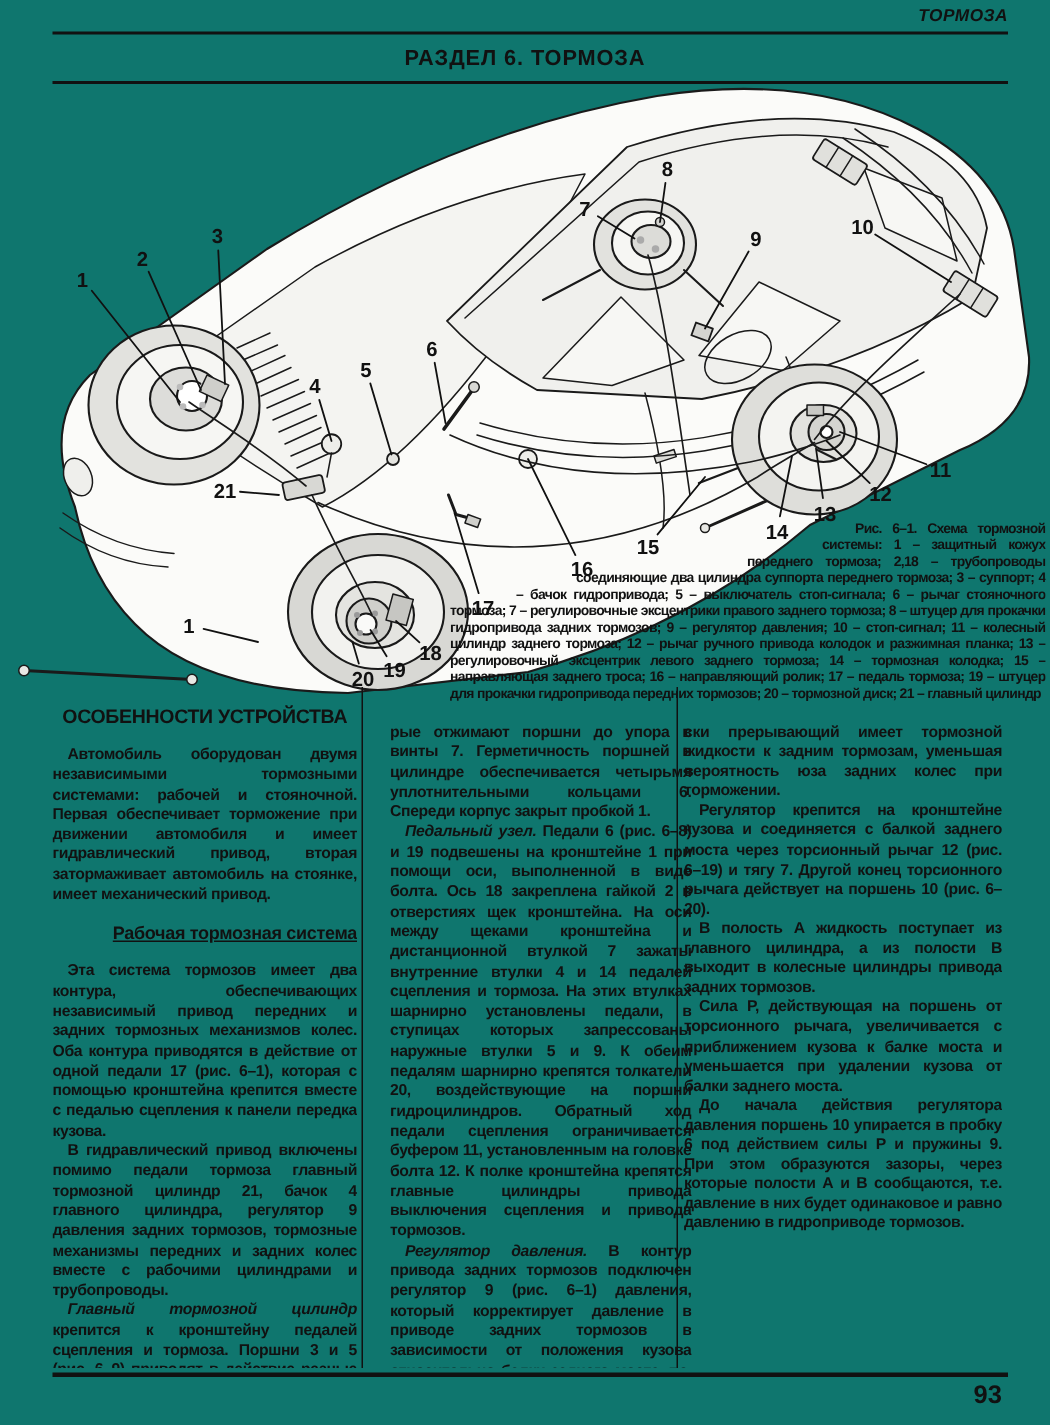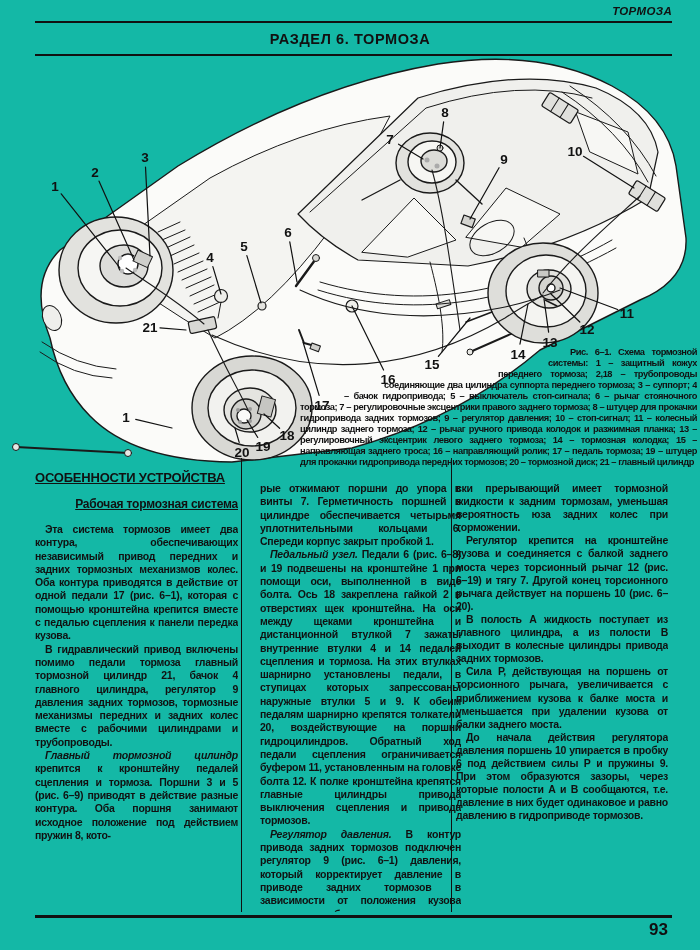--- a/index.html
+++ b/index.html
@@ -1,17 +1,17 @@
 <!DOCTYPE html>
 <html><head>
 <meta charset="utf-8">
 <style>
   html,body{margin:0;padding:0;}
   body{background:#e8e8e4;font-family:"Liberation Sans",sans-serif;}
-  #page{position:relative;width:700px;height:950px;background:#14b8a6;color:#111;overflow:hidden;margin:0 auto;}
+  #page{position:relative;width:700px;height:950px;background:#0f766e;color:#111;overflow:hidden;margin:0 auto;}
 
   
   .running-header{position:absolute;top:5px;right:28px;font:italic bold 11.5px "Liberation Sans",sans-serif;letter-spacing:.3px;}
   .rule{position:absolute;left:35px;width:637px;height:2px;background:#111;}
   .rule-top{top:21px;}
   .rule-title{top:54px;}
   .section-title{position:absolute;top:31px;left:0;width:700px;text-align:center;font:bold 14.5px "Liberation Sans",sans-serif;letter-spacing:.6px;}
 
   
   #diagram{position:absolute;top:0;left:0;}
@@ -20,21 +20,21 @@
   .cap-sp{float:left;clear:left;height:11px;}
   .sp1{width:270px;} .sp2{width:248px;} .sp3{width:198px;} .sp4{width:84px;} .sp5{width:44px;}
 
   
   .col{position:absolute;font:bold 10.5px/13.3px "Liberation Sans",sans-serif;letter-spacing:-.25px;
     text-align:justify;overflow:hidden;}
   #col1{left:35px;top:462px;width:203px;height:450px;}
   #col2{left:260px;top:482px;width:201px;height:430px;}
   #col3{left:456px;top:482px;width:212px;height:430px;line-height:13.1px;}
   .col p{margin:0;text-indent:10px;}
-  .col-heading{font:bold 13px "Liberation Sans",sans-serif;letter-spacing:-.2px;margin:8px 0 12px;text-decoration:underline;}
+  .col-heading{font:bold 13px "Liberation Sans",sans-serif;text-align:center;letter-spacing:-.2px;margin:8px 0 12px;}
   .col-subheading{font:bold 12px "Liberation Sans",sans-serif;text-align:right;text-decoration:underline;margin:12px 0 12px;letter-spacing:-.2px;}
   .lead{font-style:italic;}
   .vdivider{position:absolute;top:458px;width:1.3px;height:454px;background:#111;}
   #div1{left:241px;} #div2{left:451px;}
 
   
   .rule-bottom{top:915px;height:2.5px;}
   .page-number{position:absolute;top:920px;right:32px;font:bold 17px "Liberation Sans",sans-serif;}
 
   .callout-num{font:bold 13.5px "Liberation Sans",sans-serif;fill:#111;text-anchor:middle;}
@@ -228,20 +228,21 @@
     <div class="cap-sp sp4"></div>
     <div class="cap-sp sp5"></div>
     <span>Рис. 6–1. Схема тормозной системы: 1 – защитный кожух переднего тормоза; 2,18 – трубопроводы соединяющие два цилиндра суппорта переднего тормоза; 3 – суппорт; 4 – бачок гидропривода; 5 – выключатель стоп-сигнала; 6 – рычаг стояночного тормоза; 7 – регулировочные эксцентрики правого заднего тормоза; 8 – штуцер для прокачки гидропривода задних тормозов; 9 – регулятор давления; 10 – стоп-сигнал; 11 – колесный цилиндр заднего тормоза; 12 – рычаг ручного привода колодок и разжимная планка; 13 – регулировочный эксцентрик левого заднего тормоза; 14 – тормозная колодка; 15 – направляющая заднего троса; 16 – направляющий ролик; 17 – педаль тормоза; 19 – штуцер для прокачки гидропривода передних тормозов; 20 – тормозной диск; 21 – главный цилиндр</span>
   </div>
 
   <div class="vdivider" id="div1"></div>
   <div class="vdivider" id="div2"></div>
 
   <div class="col" id="col1">
     <div class="col-heading">ОСОБЕННОСТИ УСТРОЙСТВА</div>
+    <p>Автомобиль оборудован двумя независимыми тормозными системами: рабочей и стояночной. Первая обеспечивает торможение при движении автомобиля и имеет гидравлический привод, вторая затормаживает автомобиль на стоянке, имеет механический привод.</p>
     <div class="col-subheading">Рабочая тормозная система</div>
     <p>Эта система тормозов имеет два контура, обеспечивающих независимый привод передних и задних тормозных механизмов колес. Оба контура приводятся в действие от одной педали 17 (рис. 6–1), которая с помощью кронштейна крепится вместе с педалью сцепления к панели передка кузова.</p>
     <p>В гидравлический привод включены помимо педали тормоза главный тормозной цилиндр 21, бачок 4 главного цилиндра, регулятор 9 давления задних тормозов, тормозные механизмы передних и задних колес вместе с рабочими цилиндрами и трубопроводы.</p>
     <p><span class="lead">Главный тормозной цилиндр</span><span> крепится к кронштейну педалей сцепления и тормоза. Поршни 3 и 5 (рис. 6–9) приводят в действие разные контура. Оба поршня занимают исходное положение под действием пружин 8, кото-</span></p>
   </div>
 
   <div class="col" id="col2">
     <p style="text-indent:0">рые отжимают поршни до упора в винты 7. Герметичность поршней в цилиндре обеспечивается четырьмя уплотнительными кольцами 6. Спереди корпус закрыт пробкой 1.</p>
     <p><span class="lead">Педальный узел.</span><span> Педали 6 (рис. 6–8) и 19 подвешены на кронштейне 1 при помощи оси, выполненной в виде болта. Ось 18 закреплена гайкой 2 в отверстиях щек кронштейна. На оси между щеками кронштейна и дистанционной втулкой 7 зажаты внутренние втулки 4 и 14 педалей сцепления и тормоза. На этих втулках шарнирно установлены педали, в ступицах которых запрессованы наружные втулки 5 и 9. К обеим педалям шарнирно крепятся толкатели 20, воздействующие на поршни гидроцилиндров. Обратный ход педали сцепления ограничивается буфером 11, установленным на головке болта 12. К полке кронштейна крепятся главные цилиндры привода выключения сцепления и привода тормозов.</span></p>
     <p><span class="lead">Регулятор давления.</span><span> В контур привода задних тормозов подключен регулятор 9 (рис. 6–1) давления, который корректирует давление в приводе задних тормозов в зависимости от положения кузова относительно балки заднего моста, т.е. в зависимости от нагрузки автомобиля. Он работает как ограничительный клапан, автоматиче-</span></p>

